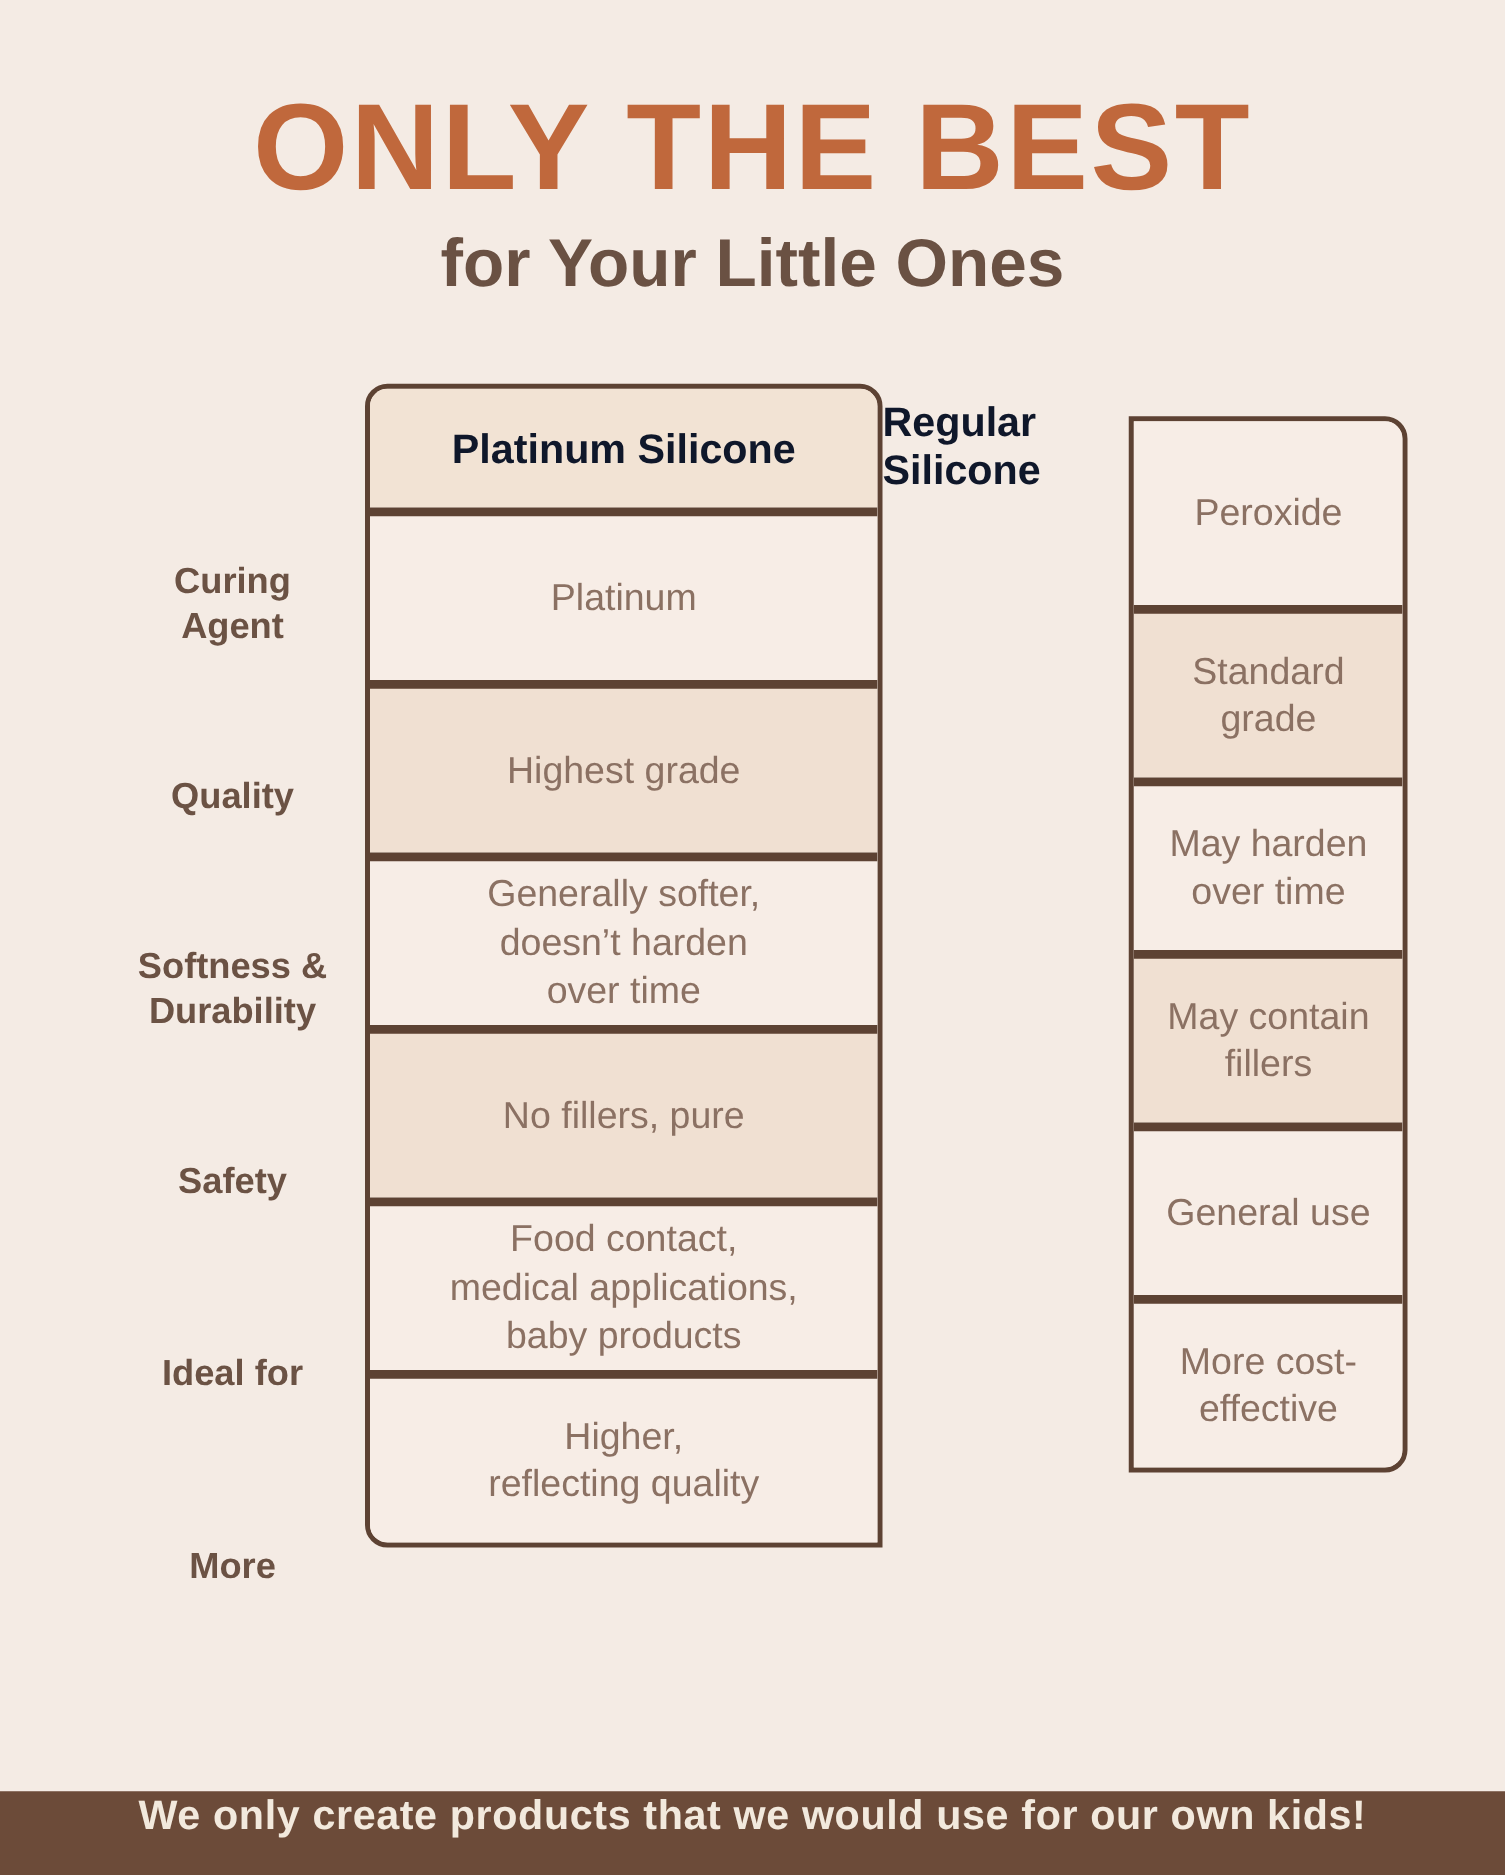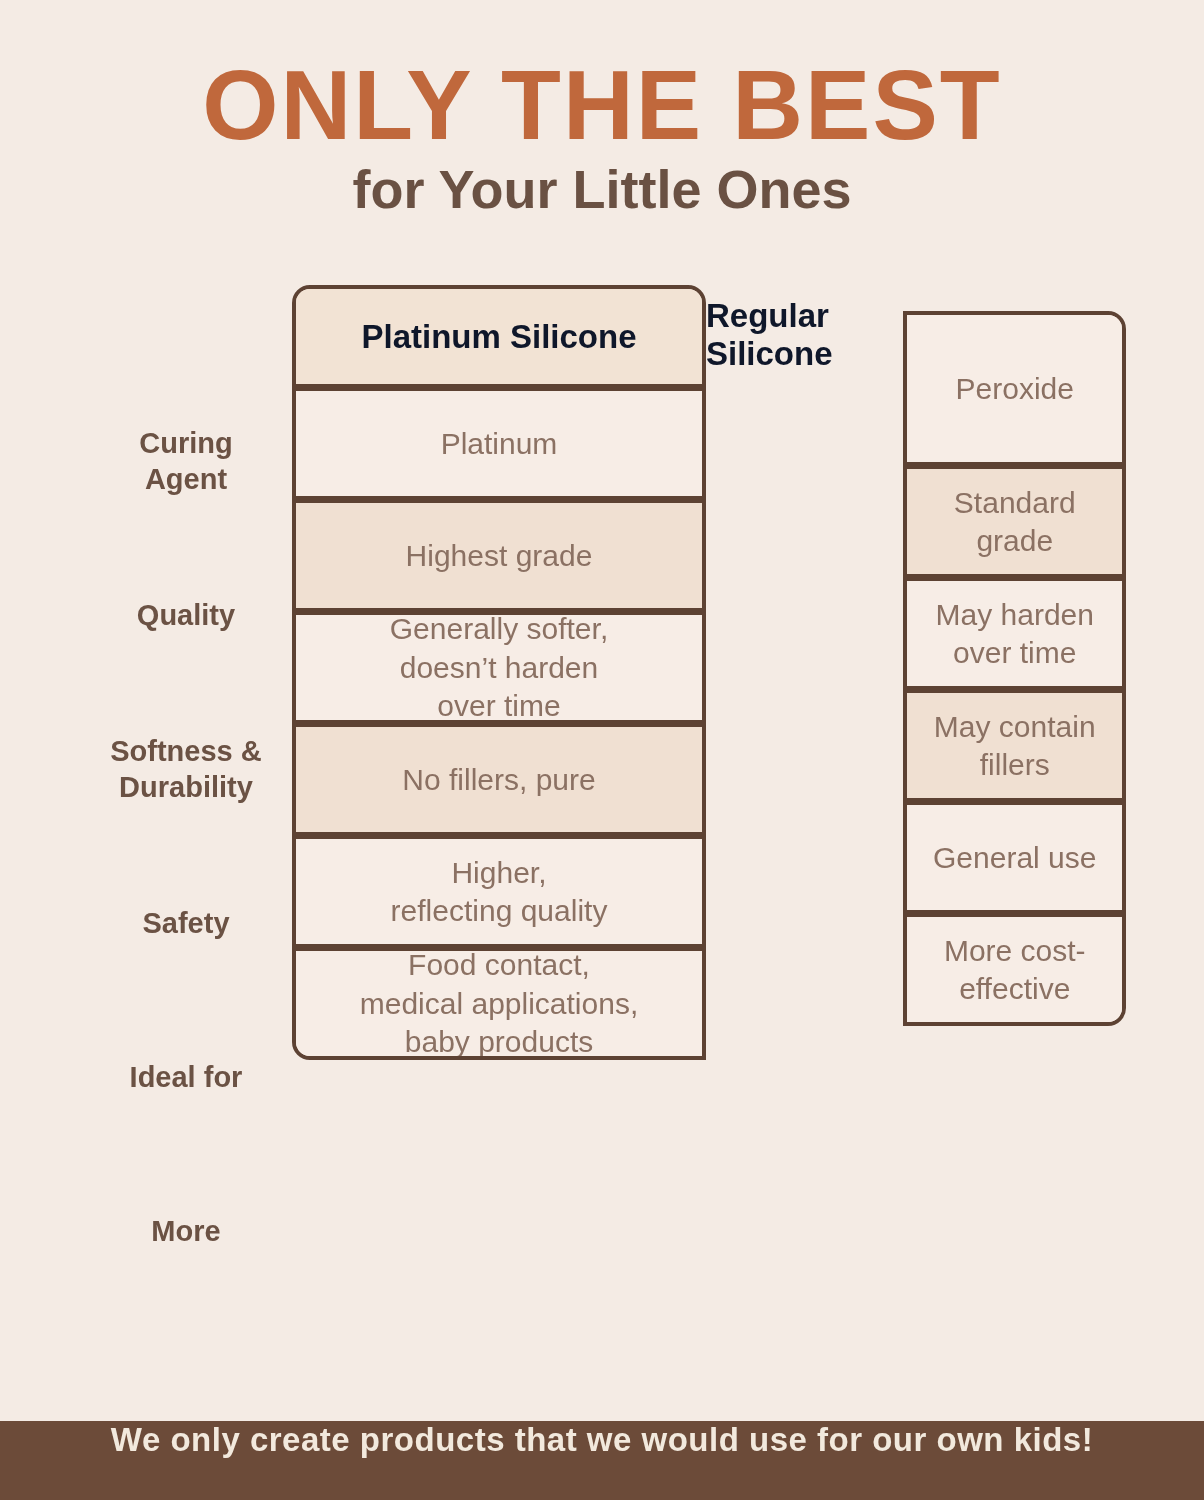--- a/index.html
+++ b/index.html
@@ -8,21 +8,21 @@
     height: 1500px;
     background: #f4ebe4;
     font-family: "Liberation Sans", sans-serif;
     position: relative;
     overflow: hidden;
   }
   .page { width: 100%; height: 100%; position: relative; }
 
   
   .title {
-    margin: 4px;
+    margin: 16px;
     padding-top: 52px;
     text-align: center;
     font-size: 98px;
     line-height: 1.0;
     font-weight: 700;
     letter-spacing: 2px;
     color: #c0683c;
   }
   .subtitle {
     margin: 6px 0 0 0;
@@ -70,21 +70,21 @@
     display: flex;
     align-items: center;
     justify-content: center;
     font-size: 33px;
     font-weight: 700;
     color: #0f172a;
   }
   .plat-box .col-header { background: #f2e3d4; }
 
   .row-cell {
-    height: 112px;
+    height: 138px;
     box-sizing: border-box;
     border-top: 7px solid #5d4233;
     display: flex;
     align-items: center;
     justify-content: center;
     text-align: center;
     padding: 0 14px;
     font-size: 30px;
     line-height: 1.28;
     color: #8b7163;
@@ -146,25 +146,25 @@
 
     <div class="col-plat">
       <div class="plat-box">
         <div class="col-header">Platinum Silicone</div>
         <div class="row-cell">Platinum</div>
         <div class="row-cell shaded">Highest grade</div>
         <div class="row-cell">Generally softer,
 doesn’t harden
 over time</div>
         <div class="row-cell shaded">No fillers, pure</div>
-        <div class="row-cell">Higher,
-reflecting quality</div>
         <div class="row-cell">Food contact,
 medical applications,
 baby products</div>
+        <div class="row-cell">Higher,
+reflecting quality</div>
       </div>
     </div>
 
     <div class="col-reg">
       <div class="col-header reg-header">Regular Silicone</div>
       <div class="reg-box">
         <div class="row-cell">Peroxide</div>
         <div class="row-cell shaded">Standard grade</div>
         <div class="row-cell">May harden
 over time</div>

